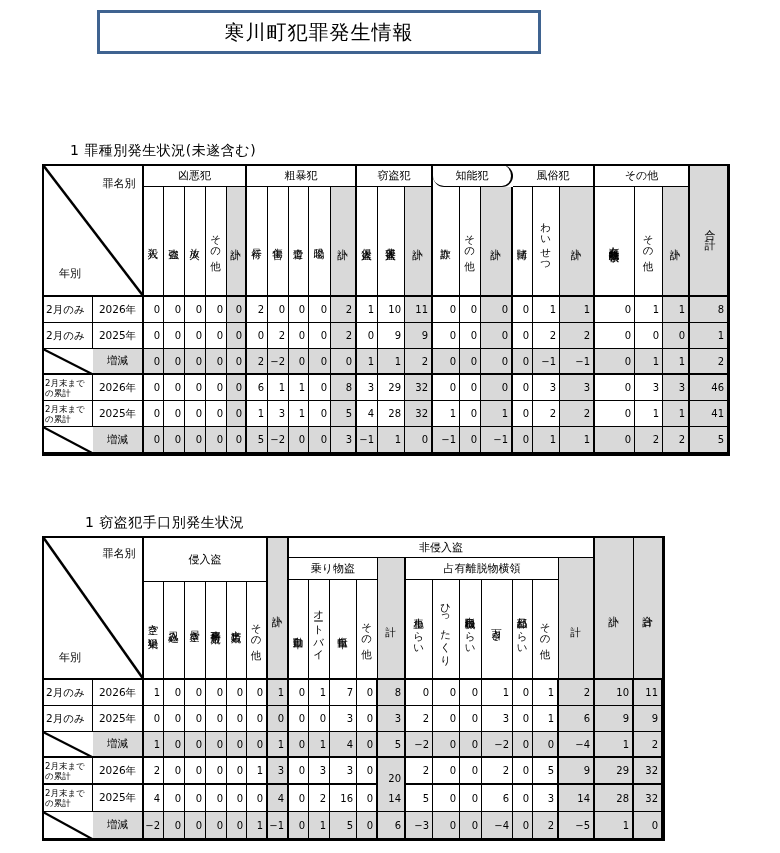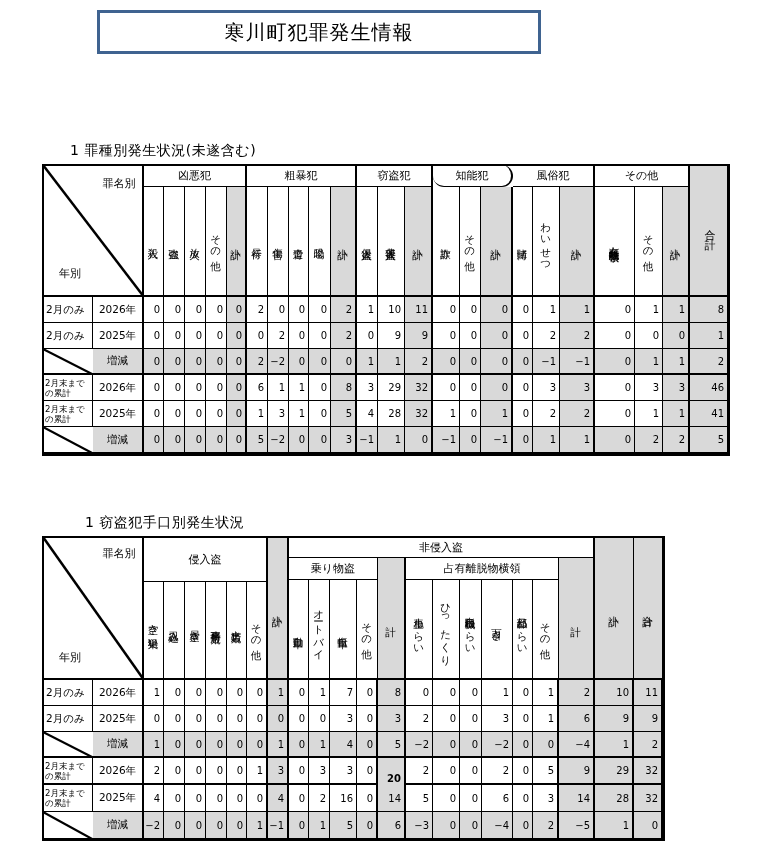--- a/index.html
+++ b/index.html
@@ -337,21 +337,21 @@
     <div class="cell num thickB" style="left: 164px; top: 758px; width: 21px; height: 27px;">0</div>
     <div class="cell num thickB" style="left: 185px; top: 758px; width: 21px; height: 27px;">0</div>
     <div class="cell num thickB" style="left: 206px; top: 758px; width: 21px; height: 27px;">0</div>
     <div class="cell num thickB" style="left: 227px; top: 758px; width: 20px; height: 27px;">0</div>
     <div class="cell num thickR thickB" style="left: 247px; top: 758px; width: 21px; height: 27px;">1</div>
     <div class="cell num gray thickR thickB" style="left: 268px; top: 758px; width: 21px; height: 27px;">3</div>
     <div class="cell num thickB" style="left: 289px; top: 758px; width: 20px; height: 27px;">0</div>
     <div class="cell num thickB" style="left: 309px; top: 758px; width: 21px; height: 27px;">3</div>
     <div class="cell num thickB" style="left: 330px; top: 758px; width: 27px; height: 27px;">3</div>
     <div class="cell num thickR thickB" style="left: 357px; top: 758px; width: 21px; height: 27px;">0</div>
-    <div class="cell num gray thickR thickB" style="left: 378px; top: 758px; width: 28px; height: 42px; font-weight: bold;">20</div>
+    <div class="cell num gray thickR thickB" style="left: 378px; top: 758px; width: 28px; height: 42px;">20</div>
     <div class="cell num thickB" style="left: 406px; top: 758px; width: 27px; height: 27px;">2</div>
     <div class="cell num thickB" style="left: 433px; top: 758px; width: 27px; height: 27px;">0</div>
     <div class="cell num thickB" style="left: 460px; top: 758px; width: 22px; height: 27px;">0</div>
     <div class="cell num thickB" style="left: 482px; top: 758px; width: 31px; height: 27px;">2</div>
     <div class="cell num thickB" style="left: 513px; top: 758px; width: 20px; height: 27px;">0</div>
     <div class="cell num thickR thickB" style="left: 533px; top: 758px; width: 26px; height: 27px;">5</div>
     <div class="cell num gray thickR thickB" style="left: 559px; top: 758px; width: 36px; height: 27px;">9</div>
     <div class="cell num gray thickR thickB" style="left: 595px; top: 758px; width: 39px; height: 27px;">29</div>
     <div class="cell num gray thickR thickB" style="left: 634px; top: 758px; width: 29px; height: 27px;">32</div>
     <div class="cell lbl-small" style="left: 43px; top: 785px; width: 50px; height: 27px;">2月末までの累計</div>

